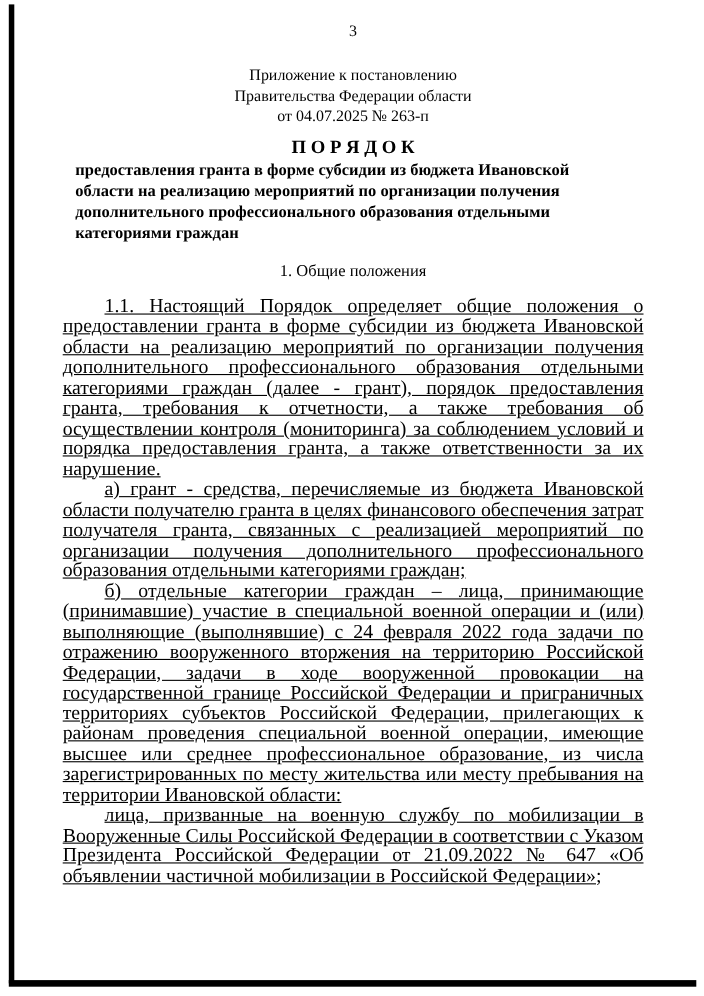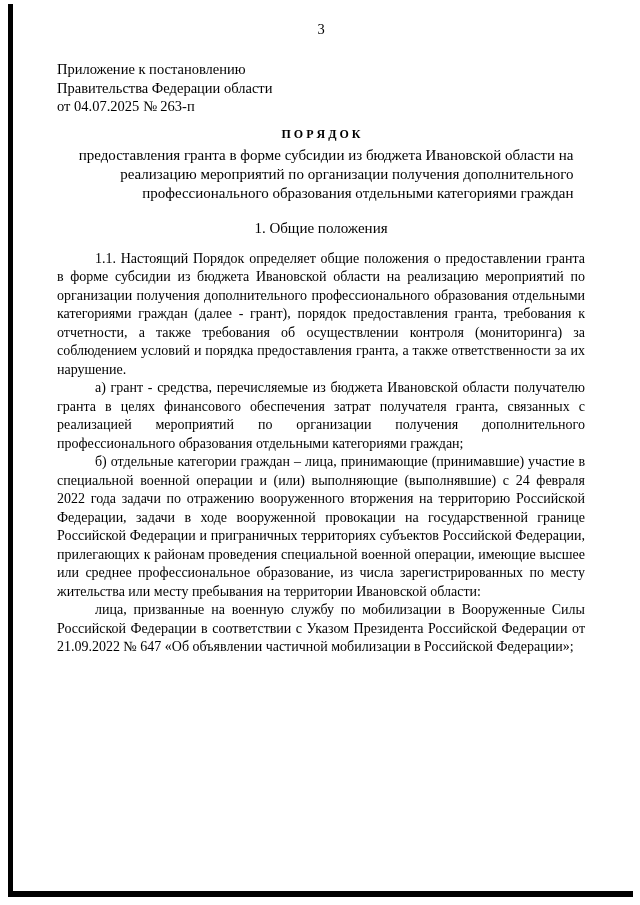--- a/index.html
+++ b/index.html
@@ -34,52 +34,53 @@
     top: 20px;
     width: 528px;
   }
   .page-number {
     text-align: center;
     font-size: 14.5px;
     line-height: 18px;
     margin-bottom: 22px;
   }
   .header-block {
-    text-align: left;
+    text-align: center;
     font-size: 14.5px;
     line-height: 18.5px;
     margin-bottom: 8px;
   }
   .doc-title {
     text-align: center;
     font-weight: bold;
-    font-size: 12px;
+    font-size: 17px;
     line-height: 20px;
     margin-bottom: 2px;
   }
   .doc-subtitle {
-    text-align: right;
-    font-weight: normal;
+    text-align: left;
+    font-weight: bold;
     font-size: 15px;
     line-height: 19px;
     width: 505px;
     margin: 0 auto 16px auto;
   }
   .section-heading {
     text-align: center;
     font-weight: normal;
     font-size: 15px;
     line-height: 19px;
     margin-bottom: 12px;
   }
   .para {
-    font-size: 14px;
+    font-size: 18px;
     line-height: 18.5px;
     text-align: justify;
     text-indent: 38px;
+    text-decoration: underline;
   }
 </style>
 </head>
 <body>
 
 <div class="page">
 
   <div class="scan-left"></div>
   <div class="scan-bottom"></div>
 

